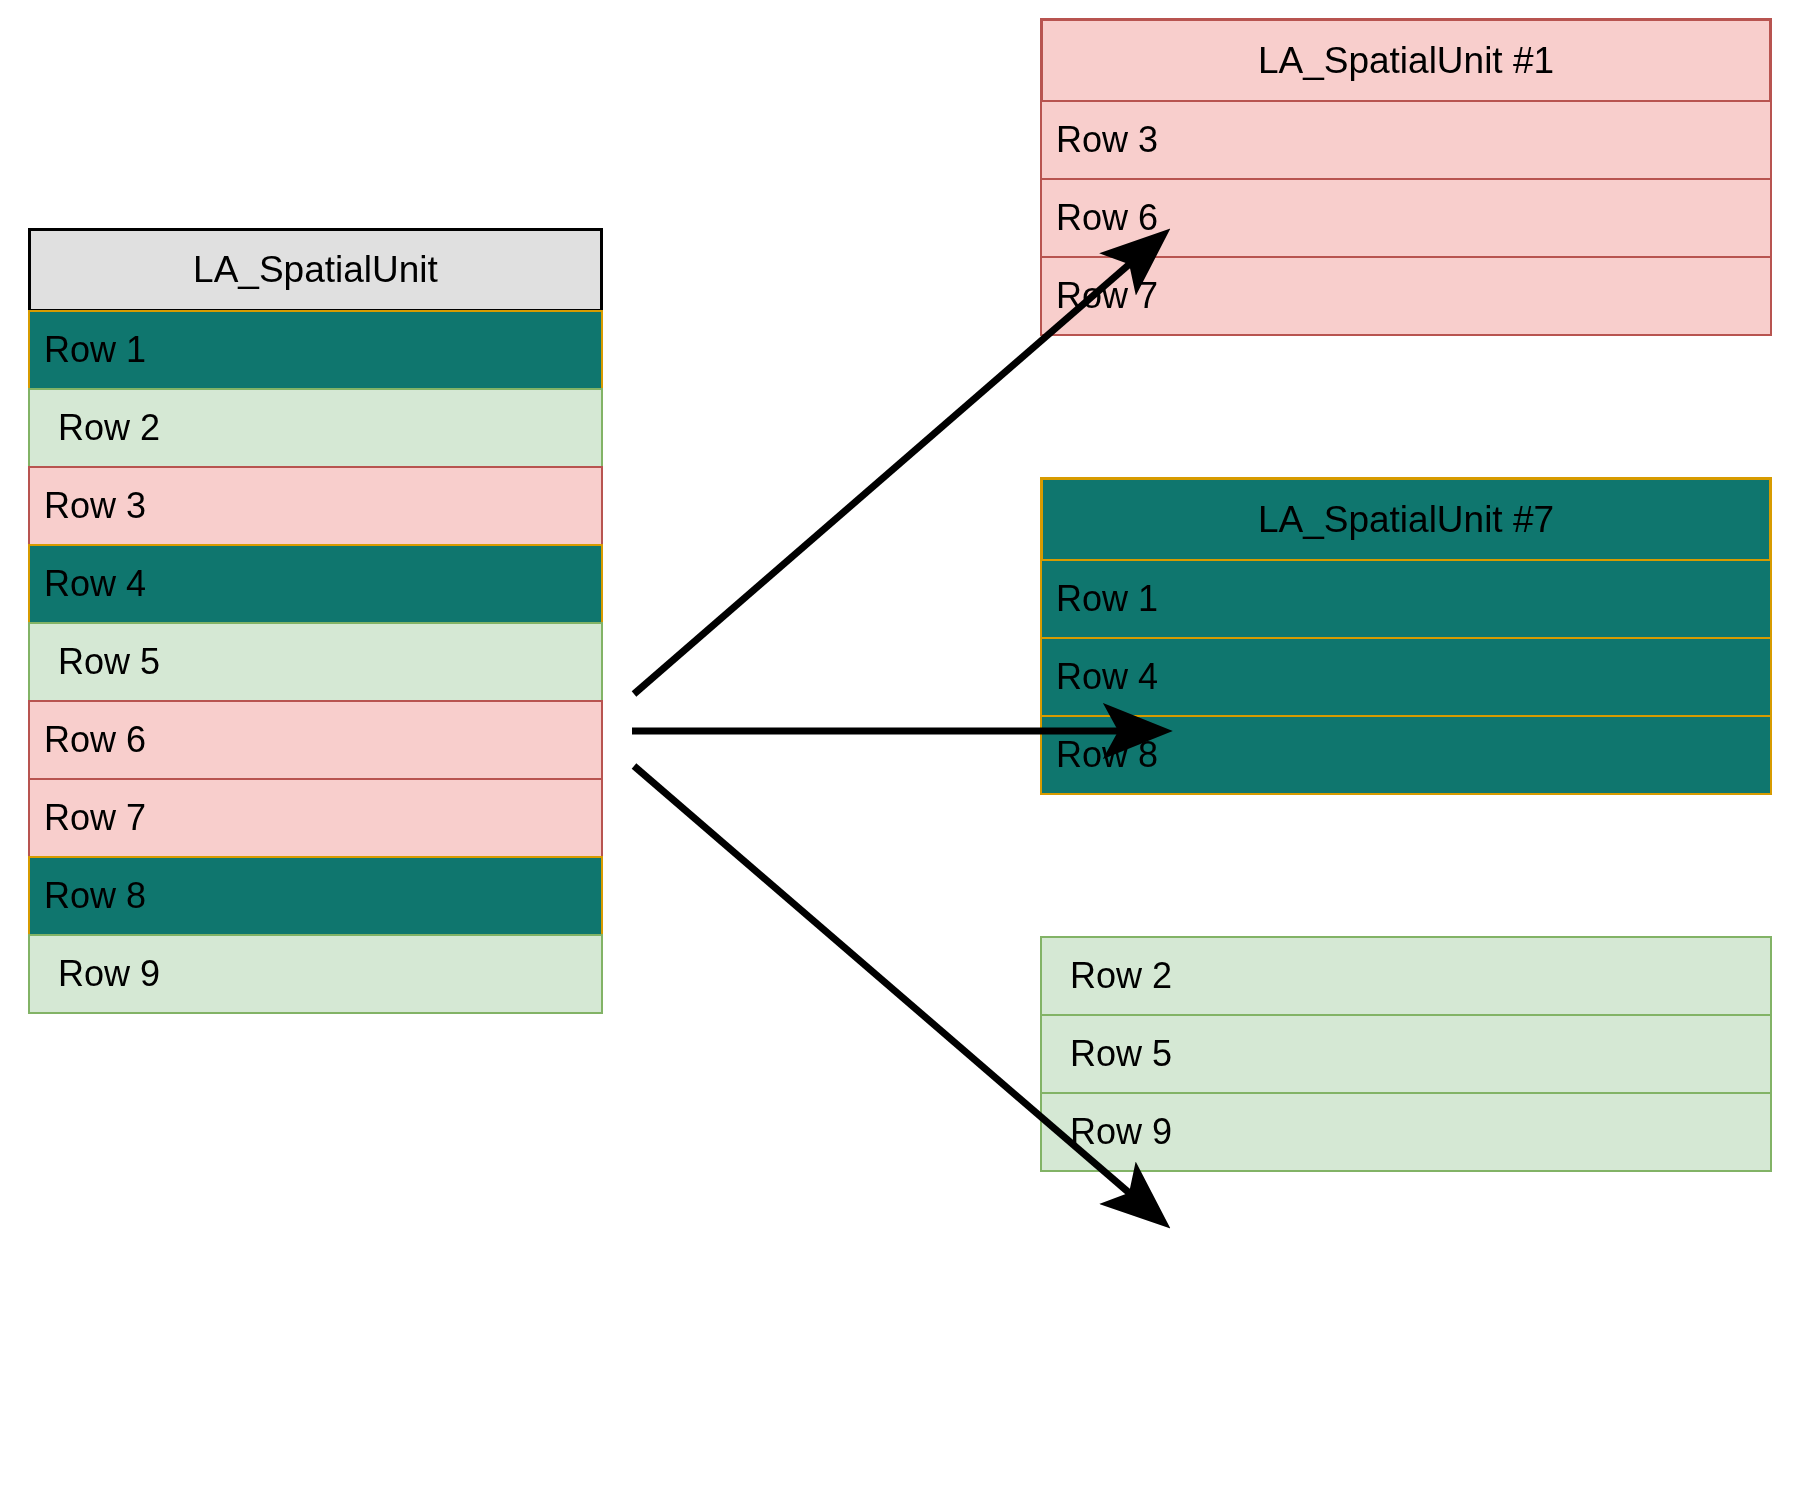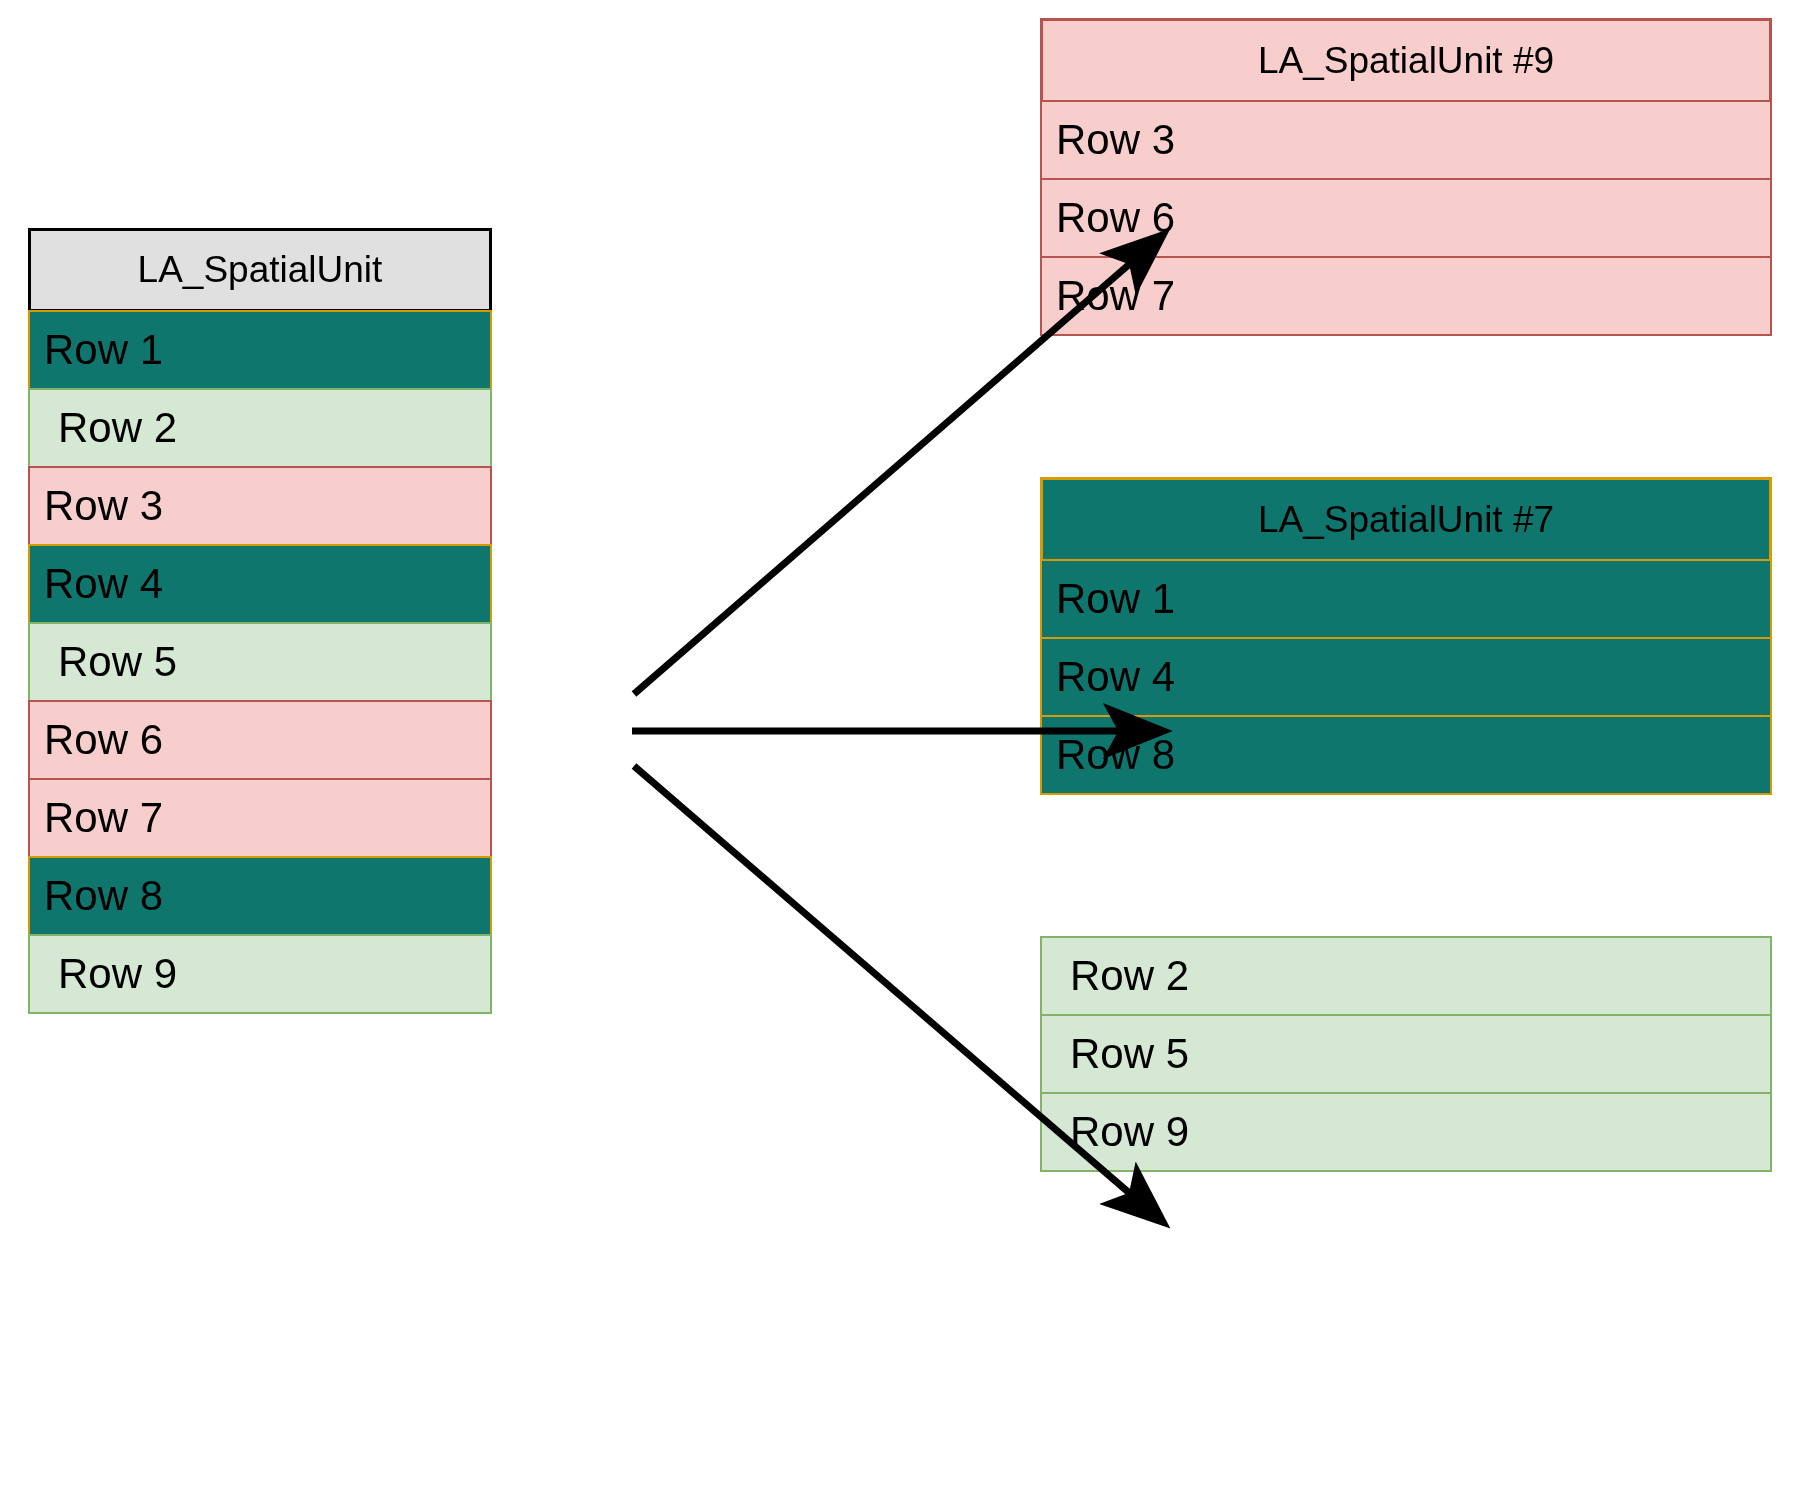--- a/index.html
+++ b/index.html
@@ -33,31 +33,31 @@
     font-size: 37px;
     color: #000000;
     letter-spacing: 0px;
     white-space: nowrap;
   }
   .tbl-row {
     box-sizing: border-box;
     display: flex;
     align-items: center;
     justify-content: flex-start;
-    font-size: 42px;
+    font-size: 36px;
     color: #000000;
     padding-left: 14px;
     white-space: nowrap;
   }
 
   
   #source-table {
     left: 28px;
     top: 228px;
-    width: 464px;
+    width: 575px;
   }
   #source-table .tbl-header {
     height: 84px;
     background: #E0E0E0;
     border: 3px solid #000000;
   }
   #source-table .tbl-row {
     height: 80px;
     border: 2px solid;
     border-top-width: 2px;
@@ -129,21 +129,21 @@
     </div>
     <div class="tbl-row c-orange">
       <span>Row 8</span>
     </div>
     <div class="tbl-row c-green">
       <span>Row 9</span>
     </div>
   </div>
 
   <div class="table-box out-table" id="out-table-1">
-    <div class="tbl-header c-red">LA_SpatialUnit #9</div>
+    <div class="tbl-header c-red">LA_SpatialUnit #1</div>
     <div class="tbl-row c-red">
       <span>Row 3</span>
     </div>
     <div class="tbl-row c-red">
       <span>Row 6</span>
     </div>
     <div class="tbl-row c-red">
       <span>Row 7</span>
     </div>
   </div>

